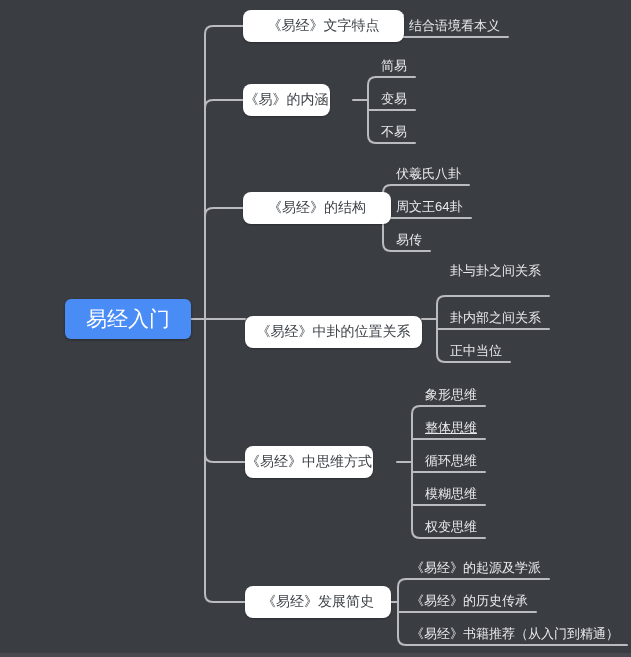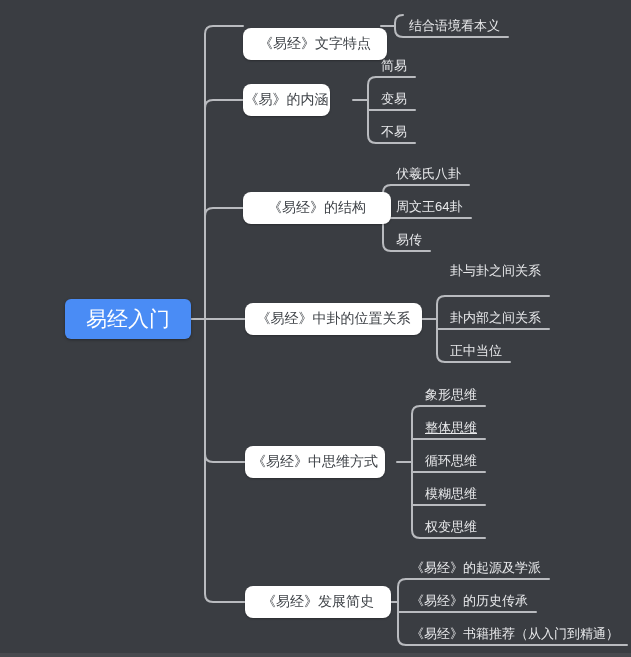--- a/index.html
+++ b/index.html
@@ -86,25 +86,25 @@
       <path d="M 383 602 H 398"></path>
       <path d="M 406 579 Q 398 579 398 587 V 637 Q 398 645 406 645"></path>
       <path d="M 406 579 H 549"></path>
       <path d="M 398 612 H 536"></path>
       <path d="M 406 645 H 627"></path>
     </g>
   </svg>
 
   <div class="root-topic">易经入门</div>
 
-  <div class="topic" style="left:243px; top:28px;  width:144px;">《易经》文字特点</div>
+  <div class="topic" style="left:243px; top:10px;  width:161px;">《易经》文字特点</div>
   <div class="topic" style="left:243px; top:84px;  width:87px;text-align:right;">《易》的内涵</div>
   <div class="topic" style="left:243px; top:192px; width:148px;">《易经》的结构</div>
-  <div class="topic" style="left:245px; top:303px; width:177px;">《易经》中卦的位置关系</div>
-  <div class="topic" style="left:245px; top:446px; width:140px;">《易经》中思维方式</div>
+  <div class="topic" style="left:245px; top:316px; width:177px;">《易经》中卦的位置关系</div>
+  <div class="topic" style="left:245px; top:446px; width:128px;">《易经》中思维方式</div>
   <div class="topic" style="left:245px; top:586px; width:146px;">《易经》发展简史</div>
 
   <div class="subtopic" style="left:409px; top:16px;">结合语境看本义</div>
 
   <div class="subtopic" style="left:381px; top:56px;">简易</div>
   <div class="subtopic" style="left:381px; top:89px;">变易</div>
   <div class="subtopic" style="left:381px; top:122px;">不易</div>
 
   <div class="subtopic" style="left:396px; top:164px;">伏羲氏八卦</div>
   <div class="subtopic" style="left:396px; top:197px;">周文王64卦</div>

